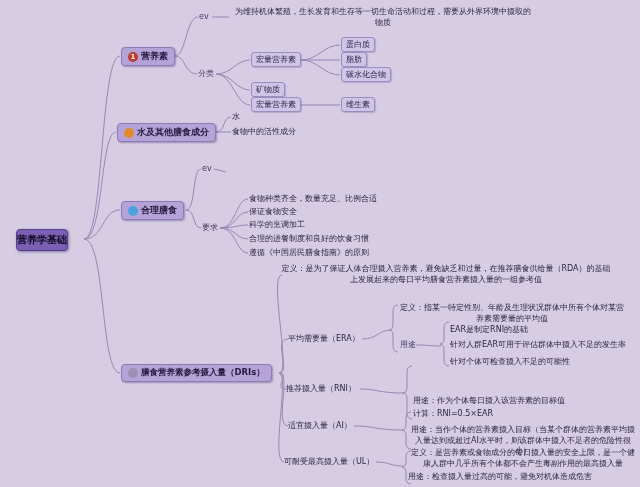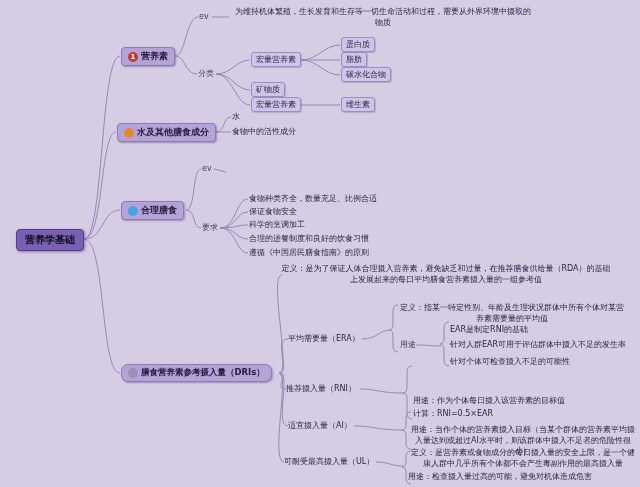--- a/index.html
+++ b/index.html
@@ -1,25 +1,25 @@
 <!DOCTYPE html>
 <html><head>
 <meta charset="utf-8">
 <style>
   html,body{margin:0;padding:0;background:#d6cde5;}
   .canvas{position:relative;width:640px;height:487px;background:#d6cde5;
           font-family:"DejaVu Sans",sans-serif;overflow:hidden;}
   svg.links{position:absolute;left:0;top:0;z-index:0;}
   .node{position:absolute;z-index:1;}
-  .root{background:#7b5fb2;border:1px solid #563c8c;border-radius:4px;padding:3px 8px;
+  .root{background:#7b5fb2;border:1px solid #563c8c;border-radius:4px;padding:3px 0;
         font-size:10px;font-weight:bold;color:#120c24;box-shadow:1px 1px 3px rgba(50,30,90,.45);}
   .topic{display:flex;align-items:center;gap:3px;background:#b5a3d8;border:1px solid #8f7ab8;
          border-radius:4px;padding:2px 6px;font-size:9px;font-weight:bold;color:#241a3e;
          box-shadow:1px 1px 2px rgba(50,30,90,.35);white-space:nowrap;}
-  .topic.small{font-size:8.5px;border-radius:7px;}
+  .topic.small{font-size:8.5px;}
   .badge{width:10px;height:10px;border-radius:50%;font-size:7px;font-weight:bold;color:#fff;
          display:flex;align-items:center;justify-content:center;flex:none;}
   .badge-1{background:#c23b2e;} .badge-2{background:#e08a2e;}
   .badge-3{background:#4aa3df;} .badge-4{background:#9a91b5;}
   .leafbox{background:#cfc5e6;border:1px solid #9c8cc0;border-radius:3px;padding:1px 4px;
            font-size:8px;color:#2c2344;white-space:nowrap;box-shadow:1px 1px 1px rgba(50,30,90,.2);}
   .txt{font-size:8px;color:#2c2344;white-space:nowrap;line-height:10px;}
   .lbl{font-size:8px;color:#453a60;line-height:10px;}
   .note{font-size:8px;line-height:10.5px;color:#2c2344;text-align:center;}
 </style>

